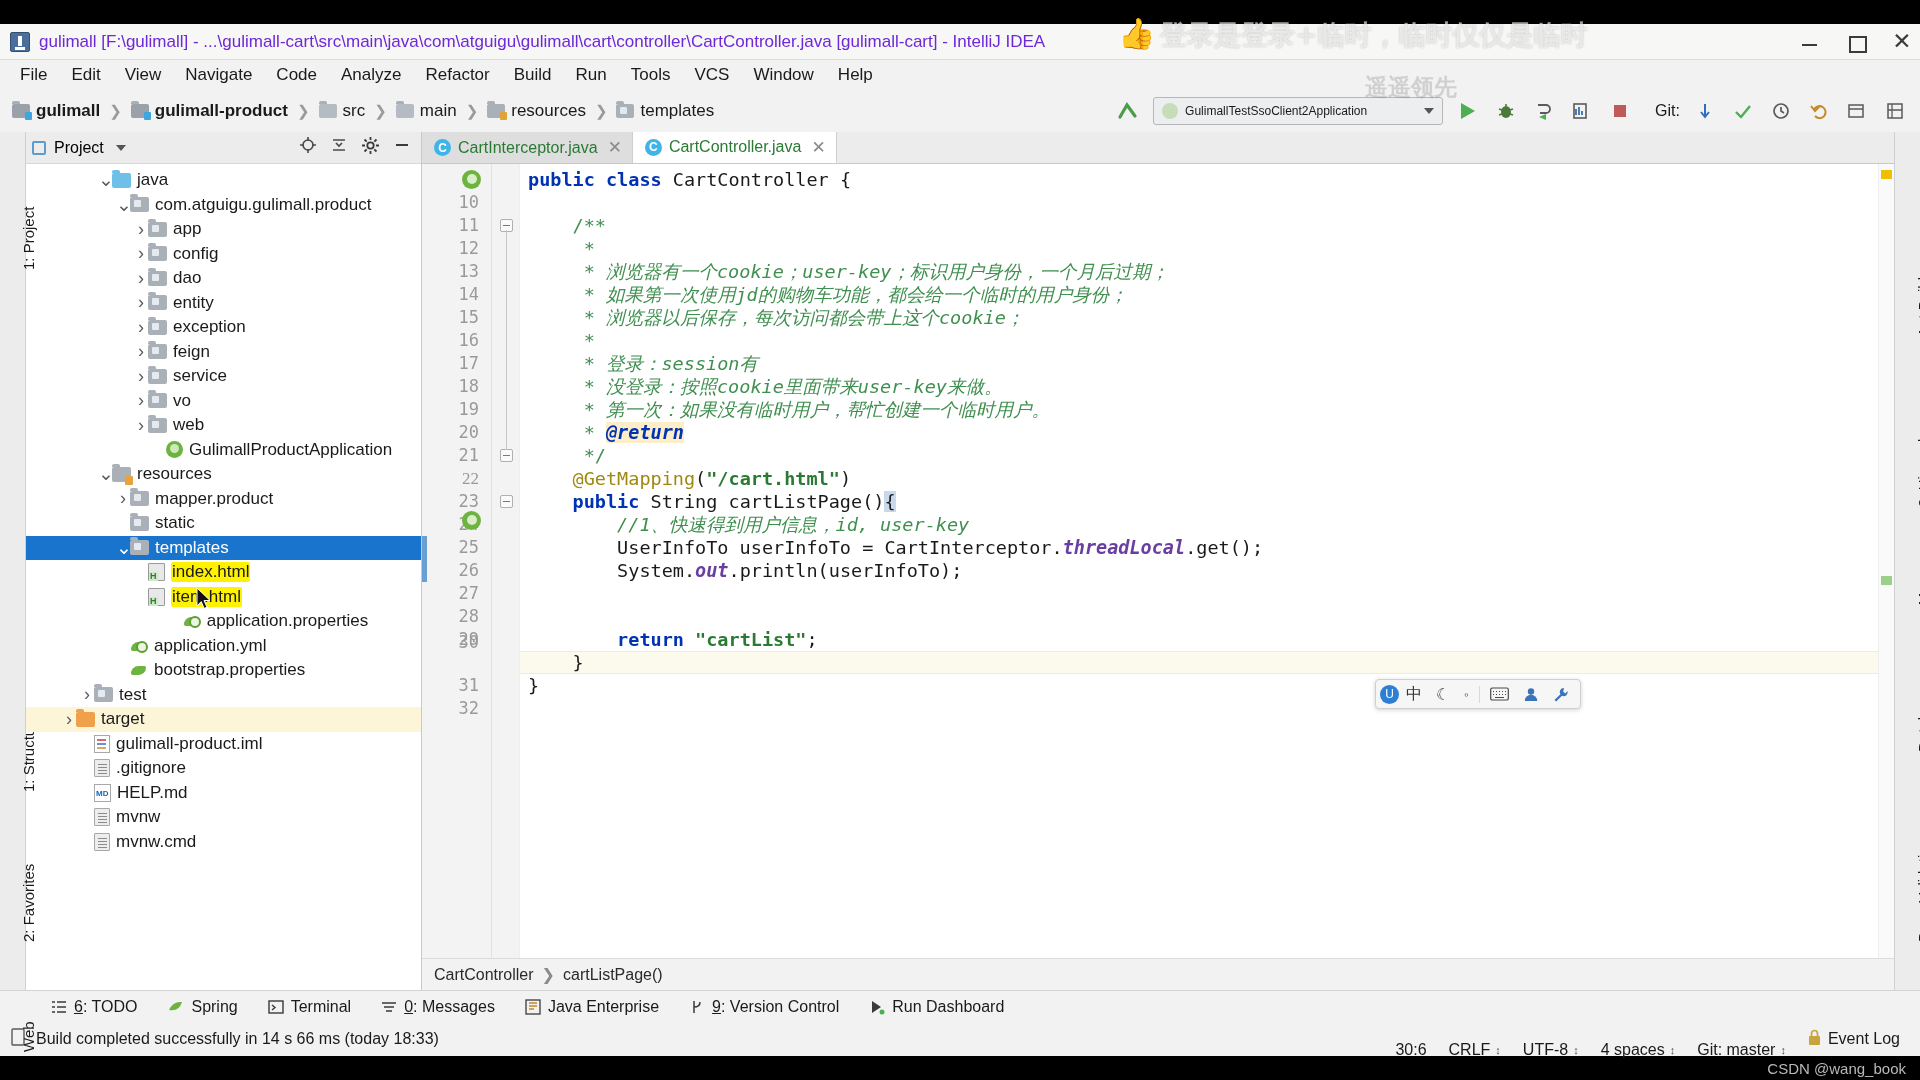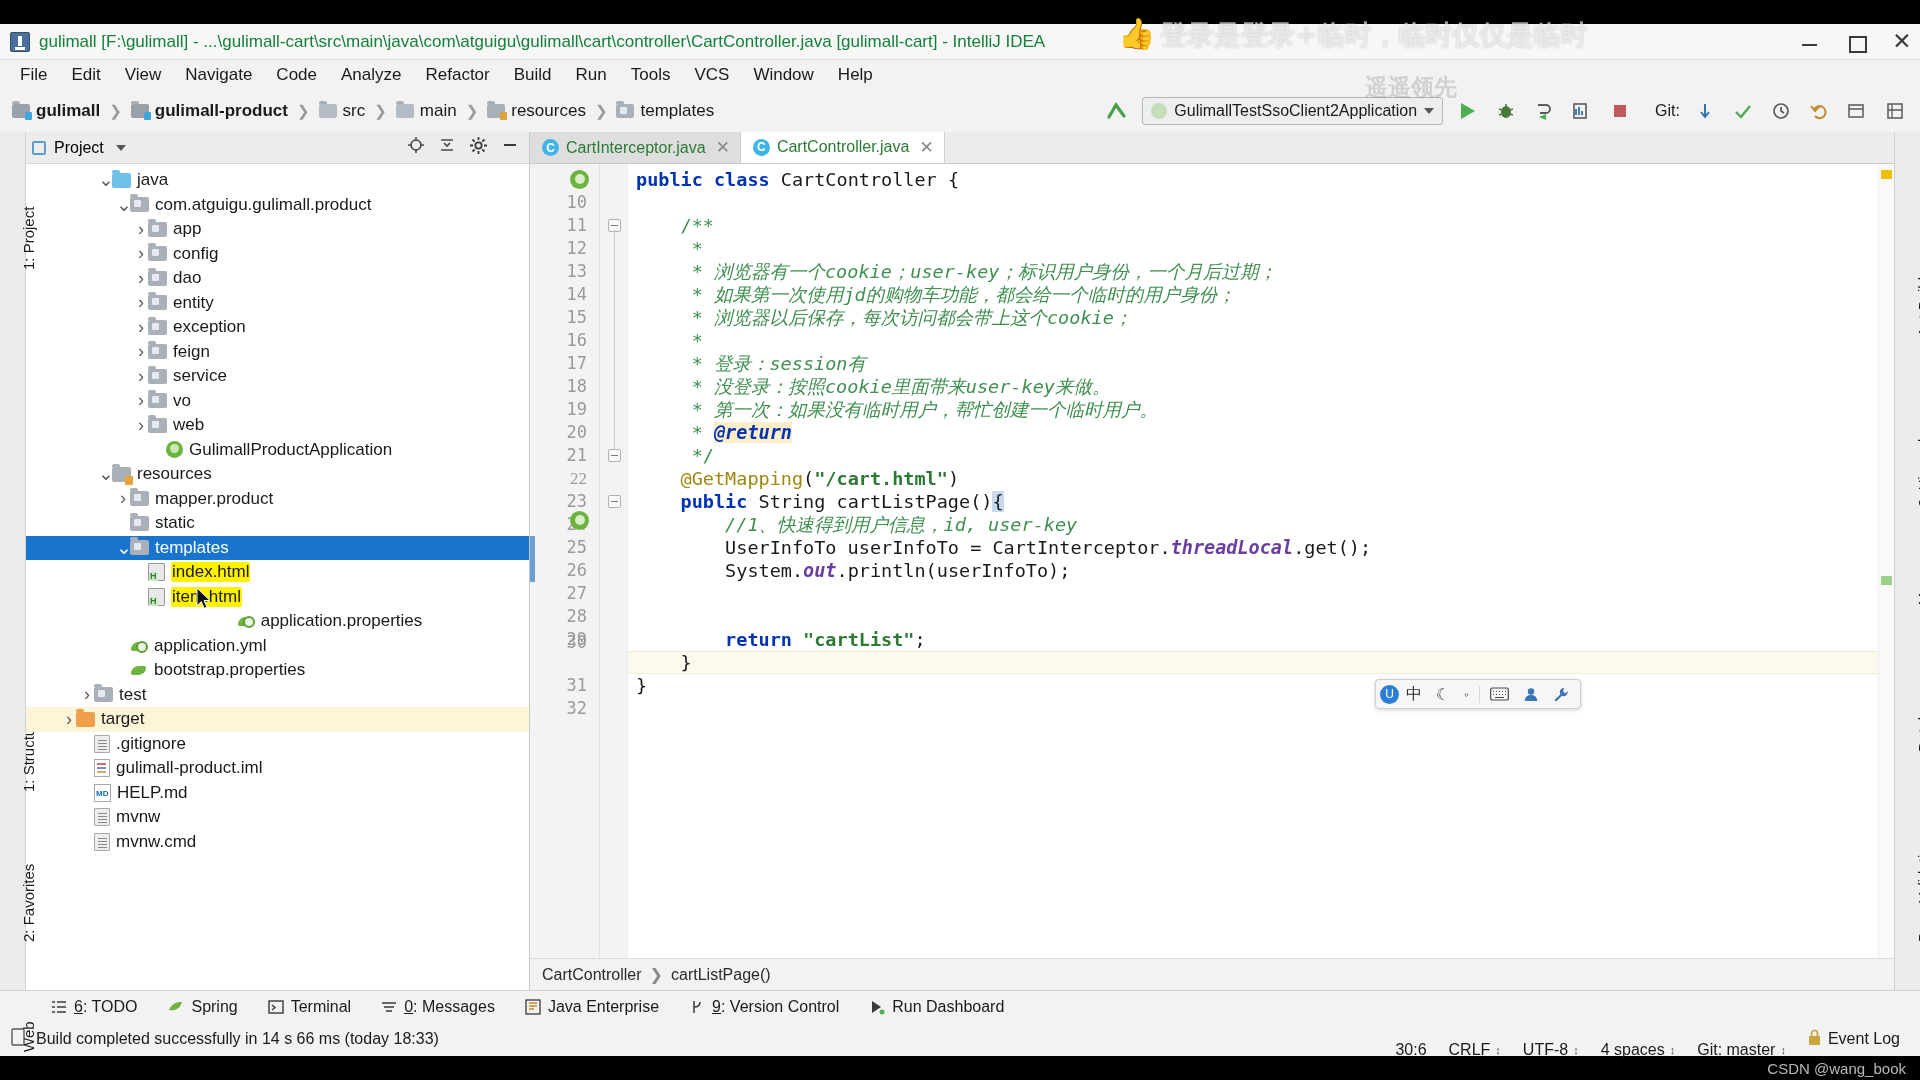--- a/index.html
+++ b/index.html
@@ -24,21 +24,21 @@
     border-radius:2px; margin-right:9px; position:relative; flex:none;
   }
   .tb-icon::after{
     content:""; position:absolute; left:7px; top:3px; width:4px; height:10px;
     background:#fff;
   }
   .tb-icon::before{
     content:""; position:absolute; left:4px; top:14px; width:10px; height:3px;
     background:#fff;
   }
-  .tb-title { font-size:17px; color:#15803d; white-space:nowrap; }
+  .tb-title { font-size:17px; color:#6d28d9; white-space:nowrap; }
   .win-btns { position:absolute; right:8px; top:0; height:36px; display:flex; align-items:center; gap:26px; }
   .win-btn { width:20px; height:20px; position:relative; cursor:default; }
   .wb-min::after{ content:""; position:absolute; left:2px; top:12px; width:15px; height:2px; background:#3b3b3b;}
   .wb-max::after{ content:""; position:absolute; left:3px; top:4px; width:14px; height:13px; border:2px solid #3b3b3b;}
   .wb-close{ color:#3b3b3b; font-size:23px; line-height:18px; text-align:center; font-family:"DejaVu Sans",sans-serif;}
 
   
   .menubar { height:30px; background:#f2f2f2; display:flex; align-items:center; padding-left:8px; gap:0; }
   .menu-item { padding:3px 12px; font-size:17px; color:#1a1a1a; cursor:default; }
 
@@ -54,37 +54,37 @@
   .folder-ico.mod::after{ content:""; position:absolute; right:-2px; bottom:-2px; width:7px; height:8px; background:#3ea6dd; border-radius:1px;}
   .folder-ico.res::after{ content:""; position:absolute; right:-2px; bottom:-2px; width:7px; height:8px; background:#e0a33c; border-radius:1px;}
   .folder-ico.tpl::after{ content:""; position:absolute; left:4px; top:3px; width:7px; height:7px; background:#dfe9f2; border-radius:1px;}
   .folder-ico.plain { background:#b4bbc2; }
 
   .tb-right { margin-left:auto; display:flex; align-items:center; gap:12px; padding-right:4px;}
   .run-config {
     display:flex; align-items:center; gap:7px; height:28px; padding:0 8px;
     border:1px solid #b6b6b6; background:#eceef0; border-radius:3px; min-width:290px;
   }
-  .run-config .rc-label { font-size:16px; color:#1a1a1a; flex:1; white-space:nowrap;}
+  .run-config .rc-label { font-size:12px; color:#1a1a1a; flex:1; white-space:nowrap;}
   .chev { width:0;height:0;border-left:5px solid transparent;border-right:5px solid transparent;border-top:6px solid #555;}
   .tb-btn { width:26px; height:26px; position:relative; cursor:default; display:flex; align-items:center; justify-content:center; }
   .tri-run { width:0;height:0;border-left:14px solid #4caf50;border-top:8px solid transparent;border-bottom:8px solid transparent;}
   .git-label{ font-size:16px; color:#1a1a1a; margin-left:10px;}
 
   
   .main { display:flex; height:calc(1032px - 36px - 30px - 42px - 32px - 34px); }
 
   .left-strip { width:26px; background:#ececec; border-right:1px solid #d0d0d0; position:relative; }
   .vstrip-txt {
     position:absolute; white-space:nowrap; font-size:15px; color:#1a1a1a;
     transform:rotate(-90deg); transform-origin:left top;
   }
 
   
-  .project-panel { width:504px; background:#fff; border-right:1px solid #c9c9c9; display:flex; flex-direction:column; }
+  .project-panel { width:396px; background:#fff; border-right:1px solid #c9c9c9; display:flex; flex-direction:column; }
   .pp-header { height:32px; background:#ececec; display:flex; align-items:center; padding:0 6px; gap:8px; border-bottom:1px solid #d8d8d8;}
   .pp-sq { width:14px;height:14px;border:2px solid #5c9ccd; border-radius:2px;}
   .pp-head-actions { margin-left:auto; display:flex; align-items:center; gap:13px; padding-right:4px;}
   .pp-tree { flex:1; overflow:hidden; padding-top:4px; position:relative;}
   .row { height:24.5px; display:flex; align-items:center; font-size:17px; color:#1a1a1a; white-space:nowrap; position:relative;}
   .row.sel { background:#1874cd; color:#fff; }
   .row.target-hl { background:#fdf5d8; }
   .arrow { width:14px; text-align:center; color:#5c5c5c; font-size:13px; flex:none;}
   .arrow.open { color:#5c5c5c; }
   .tree-ico { width:19px; height:15px; margin-right:6px; flex:none; position:relative;}
@@ -468,27 +468,27 @@
             <span class="tree-ico ti-folder-gray"></span>
             <span>test</span>
           </div>
           <div class="row target-hl" style="padding-left: 36px;">
             <span class="arrow" style="font-size: 18px;">›</span>
             <span class="tree-ico ti-folder-orange"></span>
             <span>target</span>
           </div>
           <div class="row" style="padding-left: 54px;">
             <span class="arrow"></span>
+            <span class="tree-ico ti-iml"></span>
+            <span>gulimall-product.iml</span>
+          </div>
+          <div class="row" style="padding-left: 54px;">
+            <span class="arrow"></span>
             <span class="tree-ico ti-file"></span>
             <span>.gitignore</span>
-          </div>
-          <div class="row" style="padding-left: 54px;">
-            <span class="arrow"></span>
-            <span class="tree-ico ti-iml"></span>
-            <span>gulimall-product.iml</span>
           </div>
           <div class="row" style="padding-left: 54px;">
             <span class="arrow"></span>
             <span class="tree-ico ti-md"></span>
             <span>HELP.md</span>
           </div>
           <div class="row" style="padding-left: 54px;">
             <span class="arrow"></span>
             <span class="tree-ico ti-file"></span>
             <span>mvnw</span>

